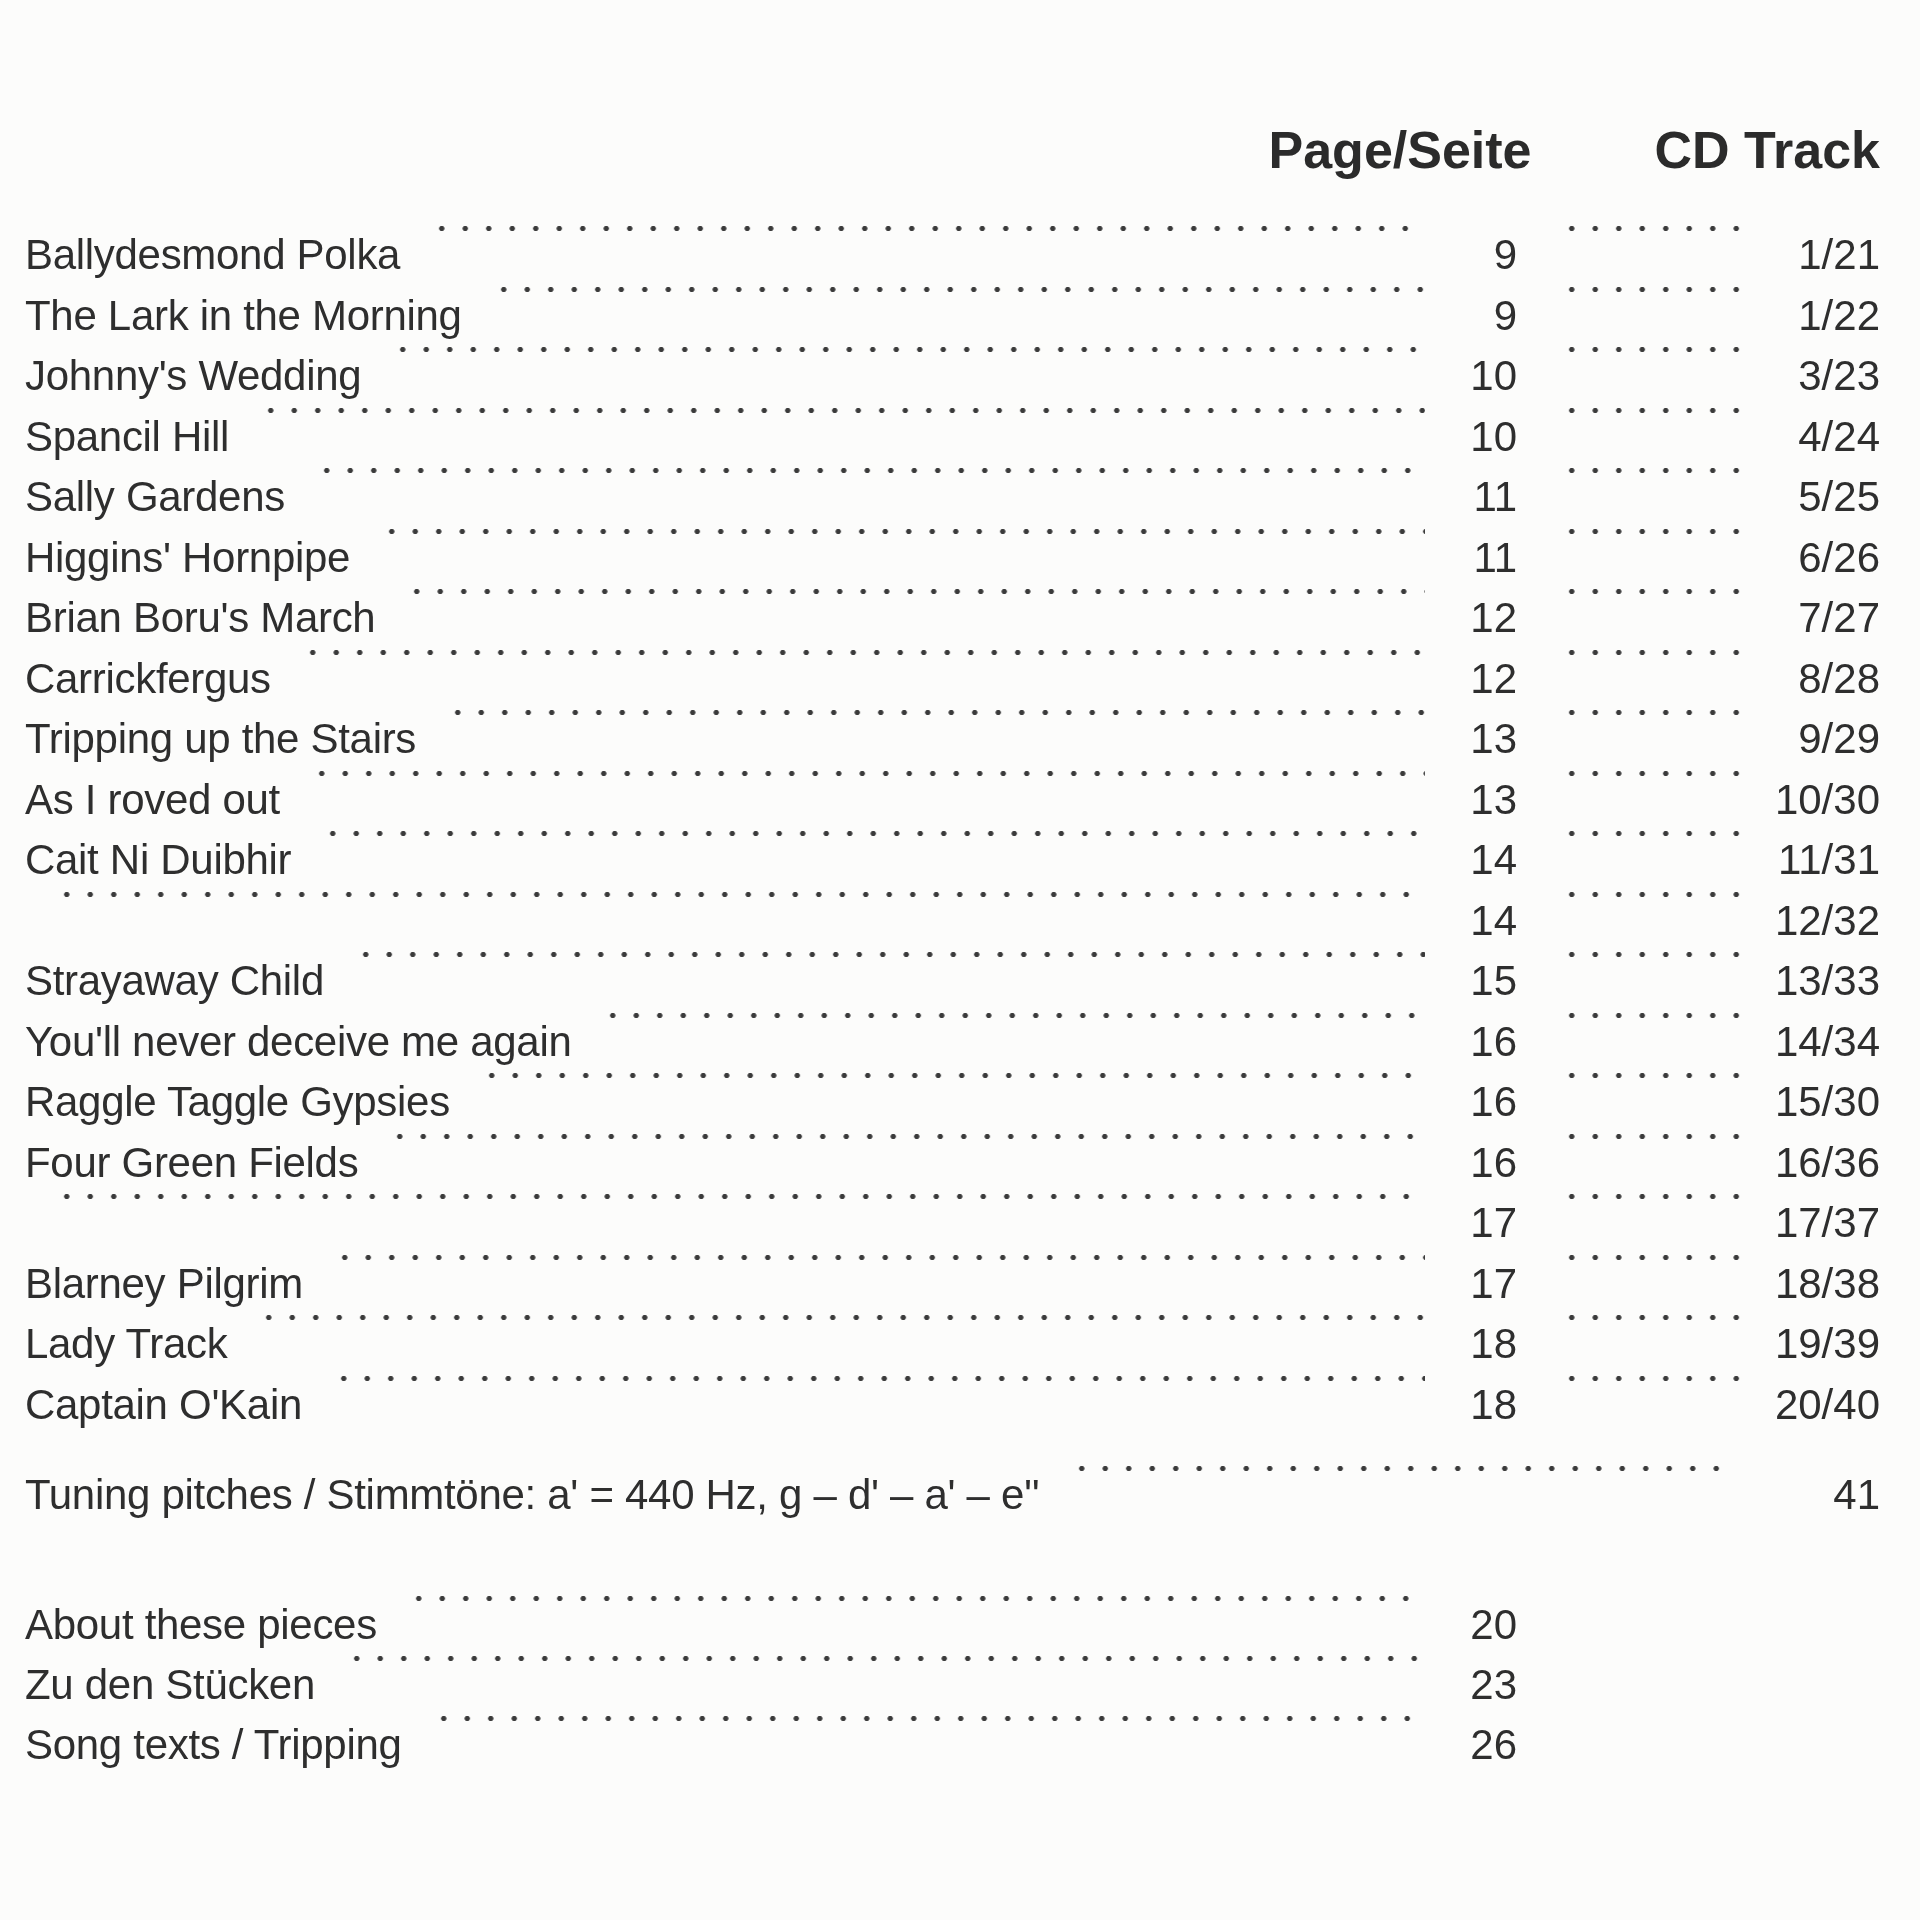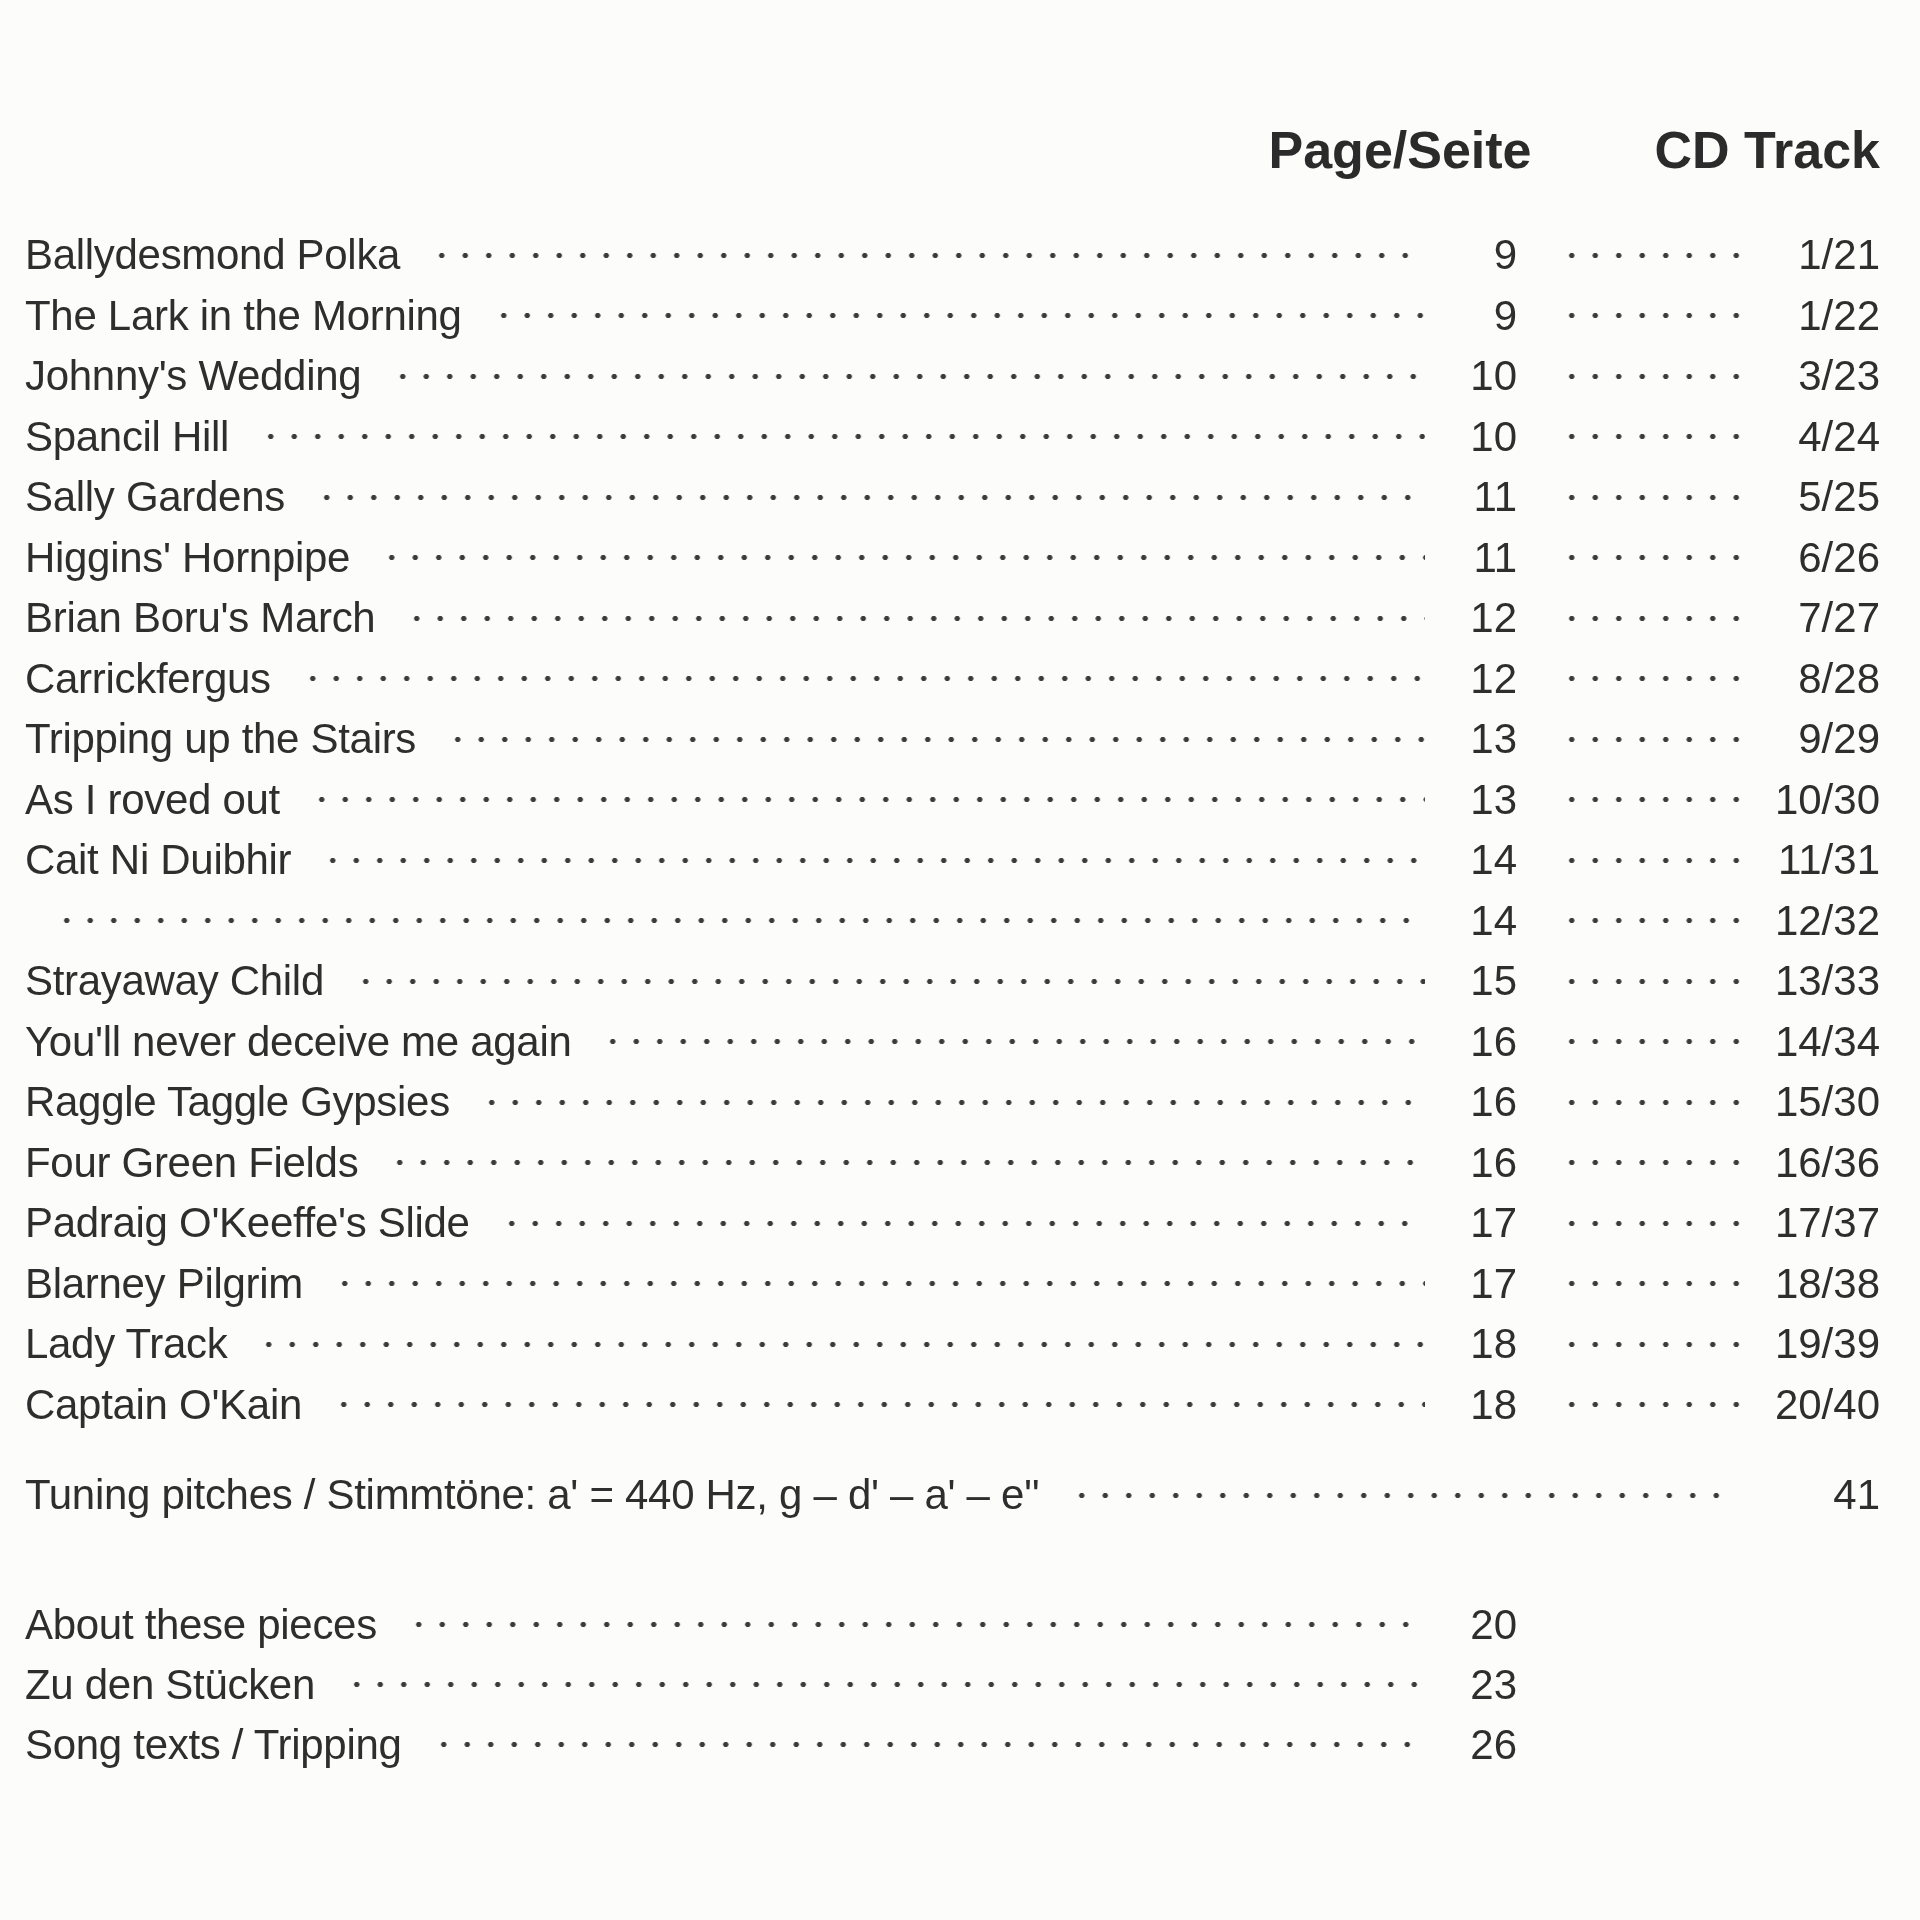--- a/index.html
+++ b/index.html
@@ -26,21 +26,21 @@
     height: 60px;
     line-height: 60px;
     font-size: 52px;
     font-weight: 700;
     color: #2b2b2b;
   }
   .col-header .page-col-label { margin-right: 123px; }
   
   .row {
     display: flex;
-    align-items: center;
+    align-items: flex-start;
     height: 60.5px;
     line-height: 60.5px;
     font-size: 42px;
     white-space: nowrap;
   }
   .row .title { flex: 0 0 auto; letter-spacing: -0.3px; }
   .leader {
     flex: 1 1 auto;
     height: 7px;
     margin: 0 12px 0 30px;
@@ -208,21 +208,20 @@
 
     <div class="row">
       <span class="title">Four Green Fields</span>
       <span class="leader"></span>
       <span class="page-num">16</span>
       <span class="leader fixed"></span>
       <span class="track-num">16/36</span>
     </div>
 
     <div class="row">
-      <span class="title">Padraig O'Keeffe's Slide</span>
       <span class="leader"></span>
       <span class="page-num">17</span>
       <span class="leader fixed"></span>
       <span class="track-num">17/37</span>
     </div>
 
     <div class="row">
       <span class="title">Blarney Pilgrim</span>
       <span class="leader"></span>
       <span class="page-num">17</span>

